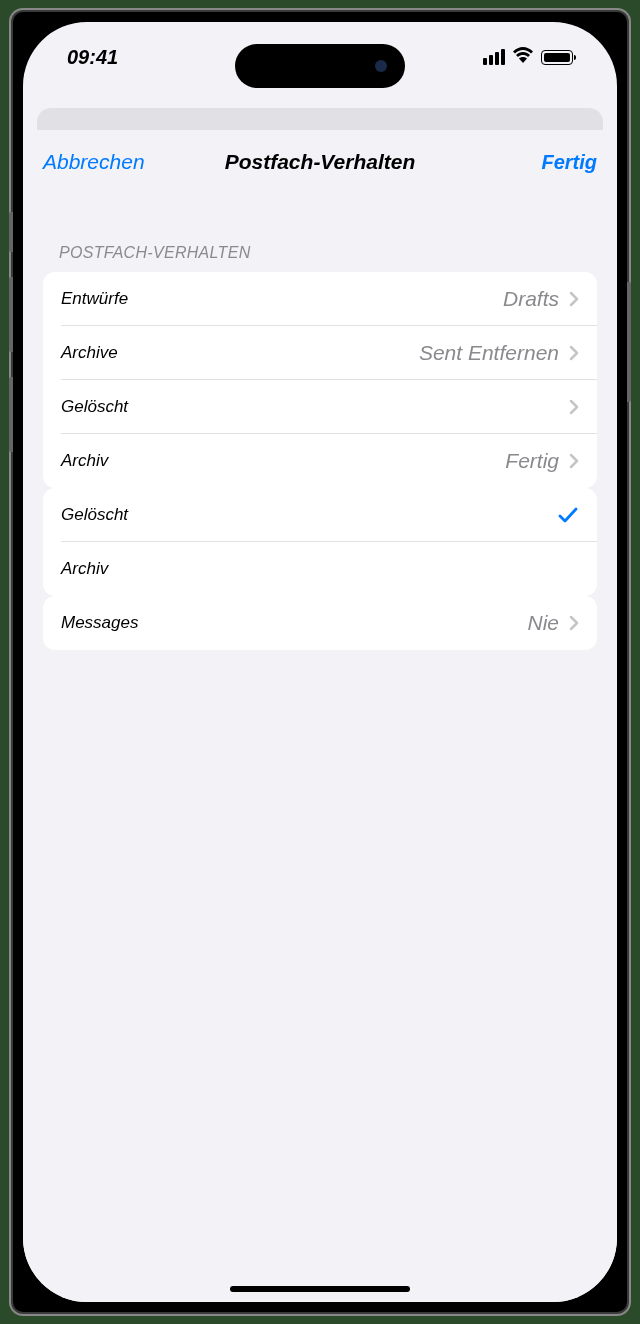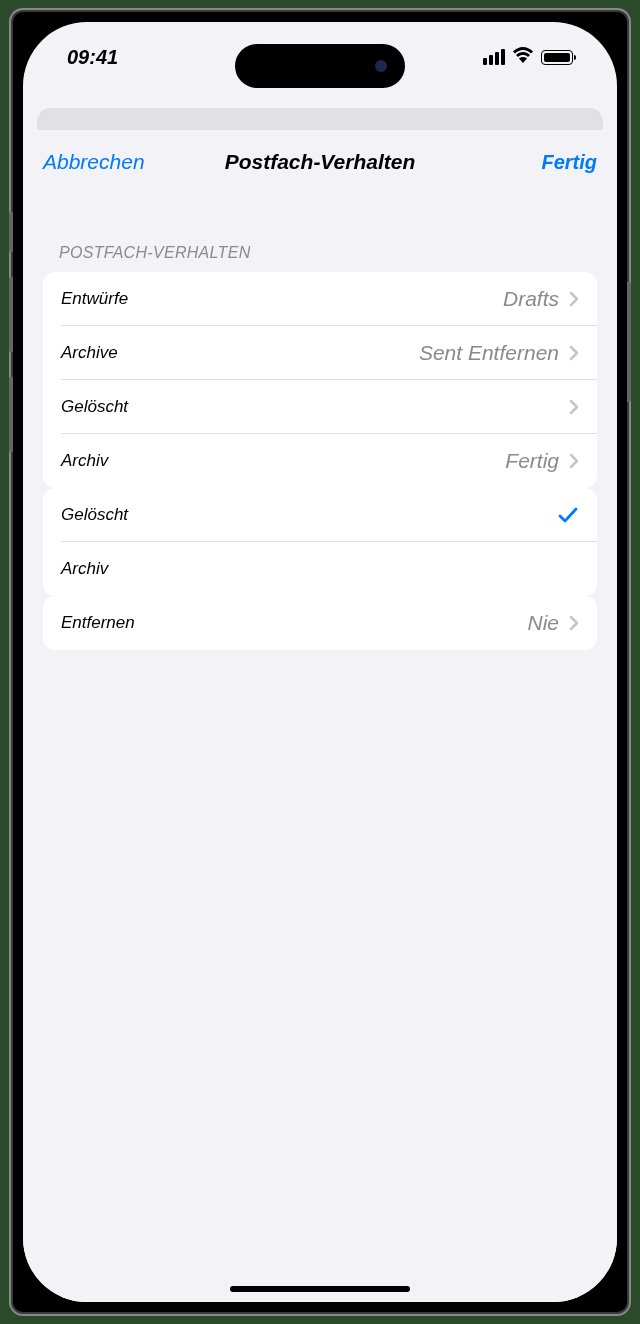--- a/index.html
+++ b/index.html
@@ -362,21 +362,21 @@
                 </span>
             </div>
           </div>
           <div class="list-row">
             <span class="row-label">Archiv</span>
           </div>
         </div>
 
         <div class="list-group">
           <div class="list-row">
-            <span class="row-label">Entfernen</span>
+            <span class="row-label">Messages</span>
             <div class="row-right">
               <span class="row-value">Nie</span>
               <span class="chevron">
                   <svg viewBox="0 0 10 16" fill="none" stroke="#c5c5c9" stroke-width="2.5" stroke-linecap="round" stroke-linejoin="round">
                     <path d="M2 2 L8 8 L2 14"></path>
                   </svg>
                 </span>
             </div>
           </div>
         </div>

